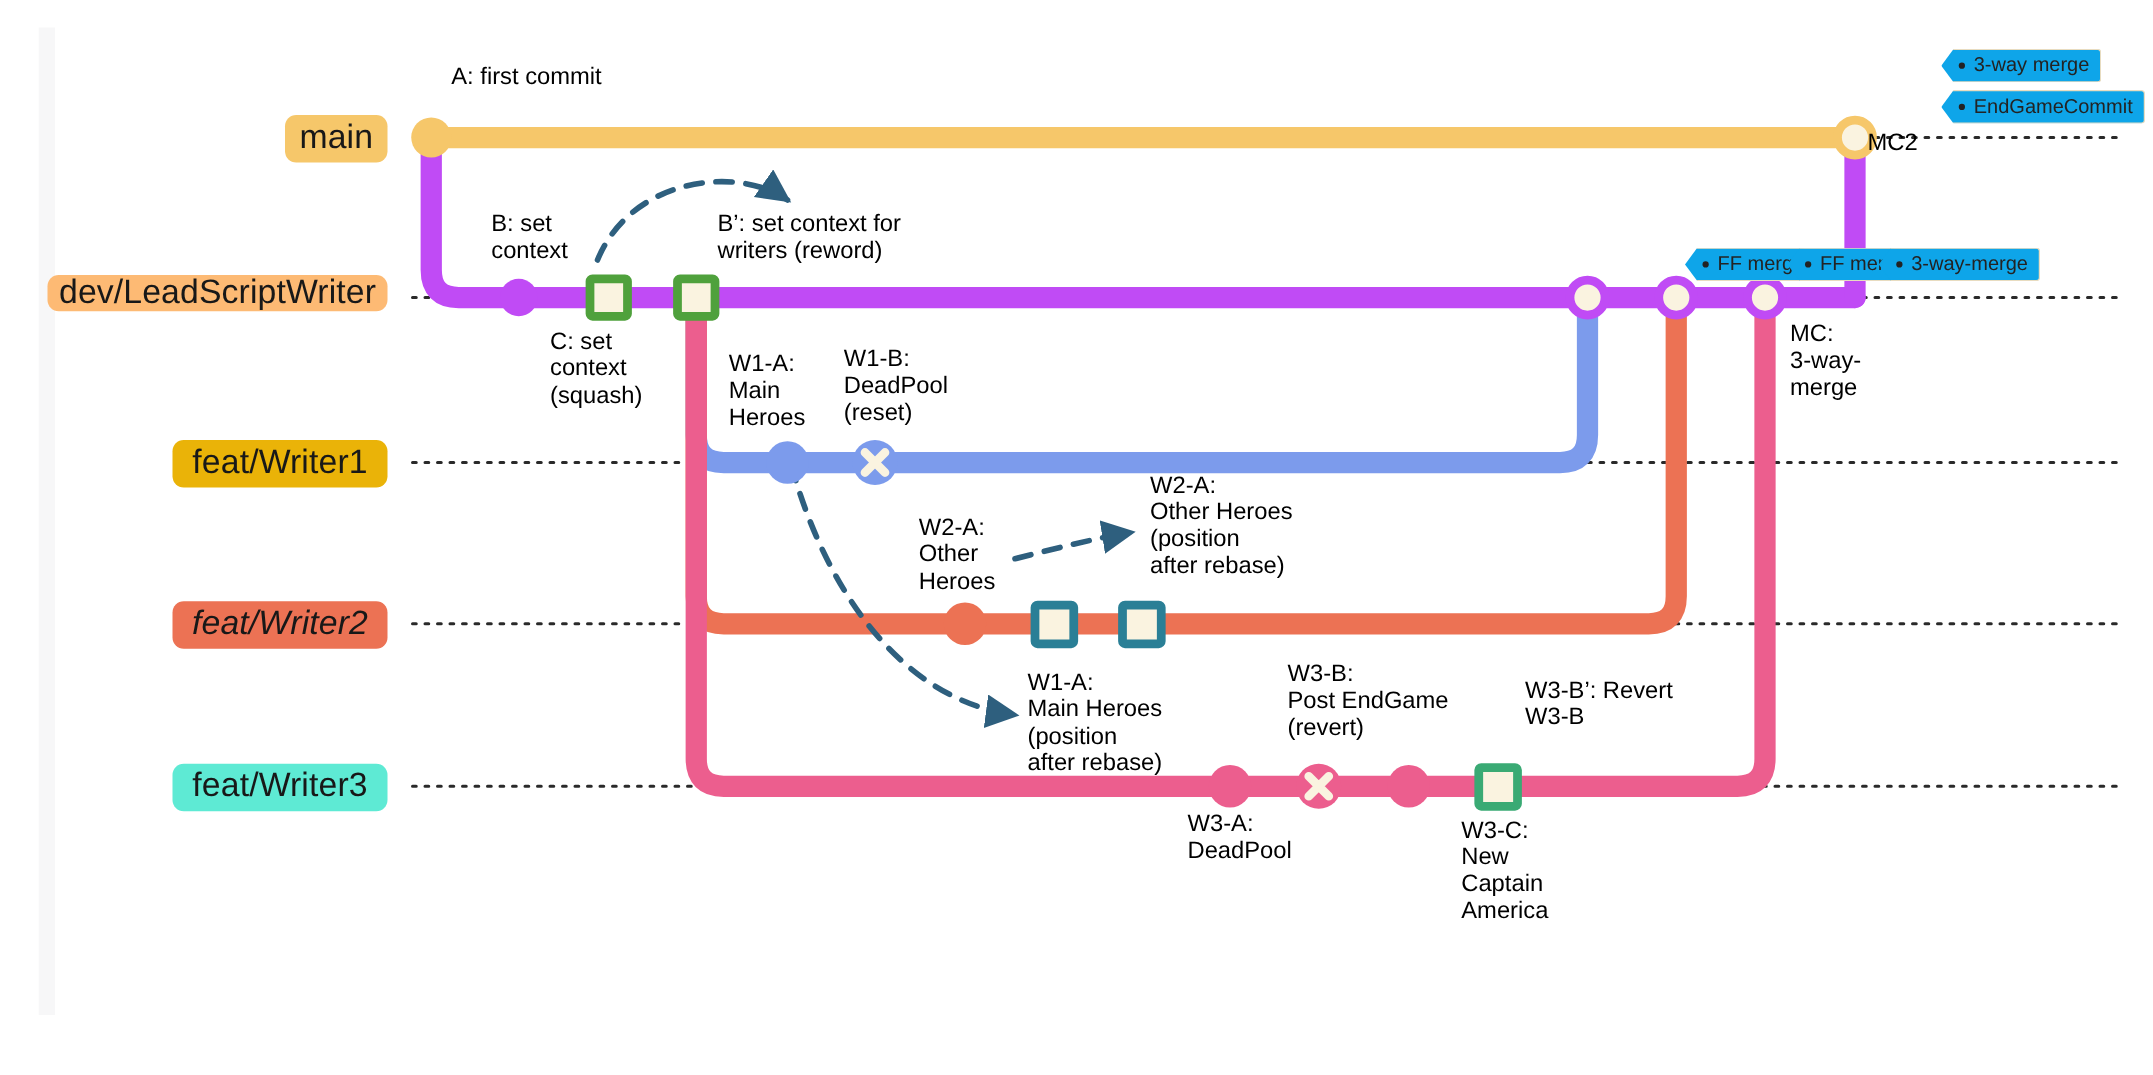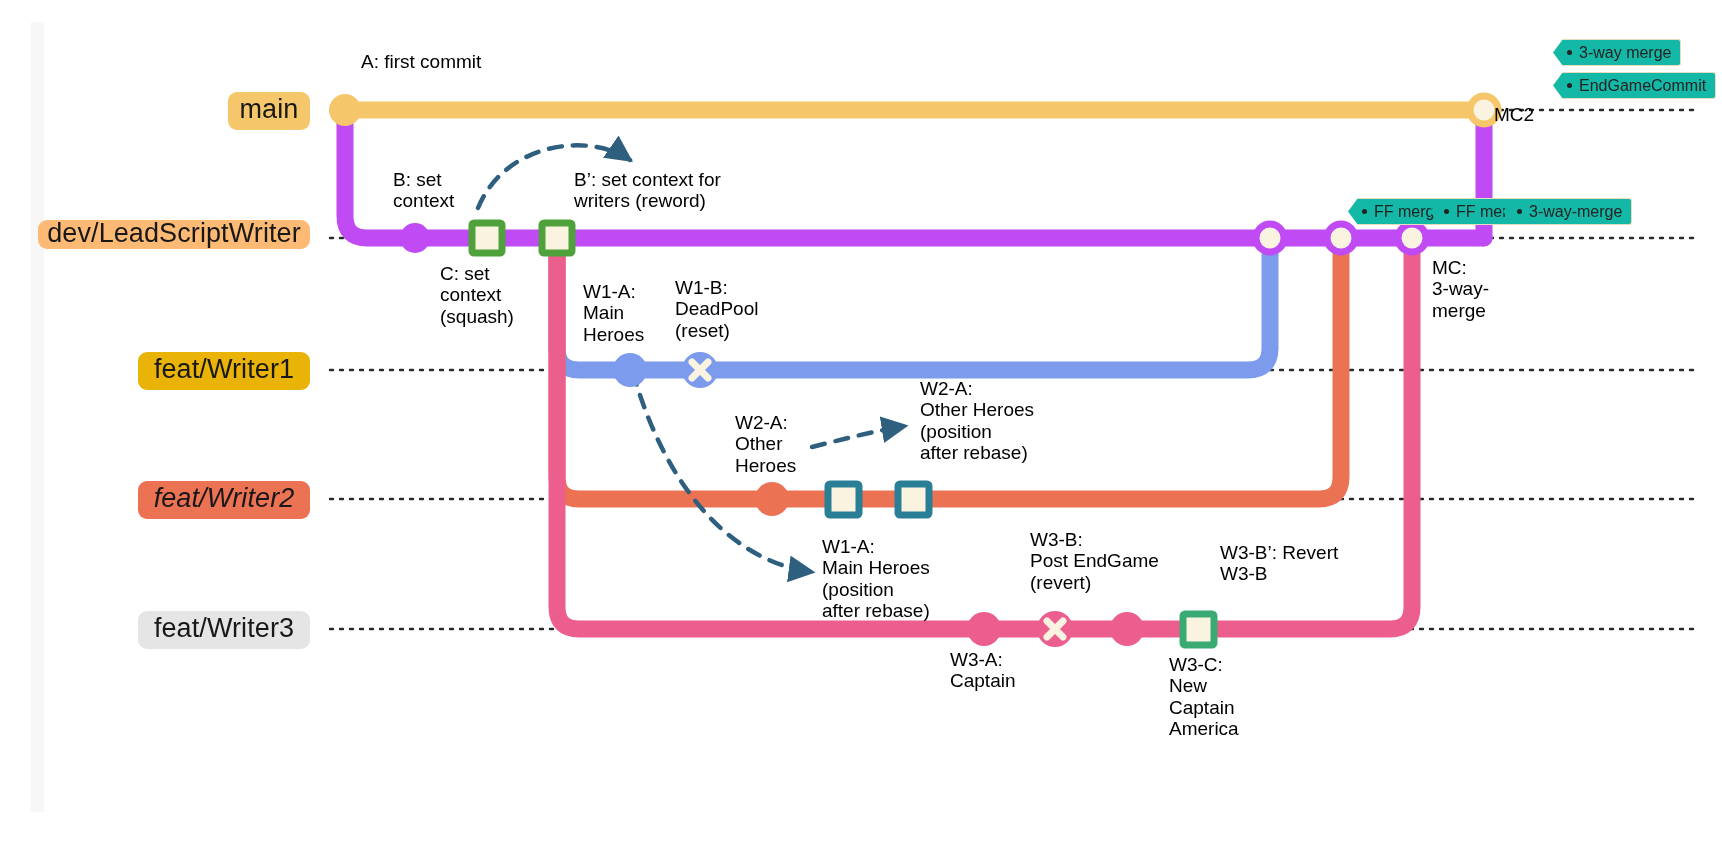--- a/index.html
+++ b/index.html
@@ -35,21 +35,21 @@
     color:#000000;
     white-space:pre-line;
     letter-spacing:0px;
   }
 
   
   .tag{
     position:absolute;
     height:27px;
     display:flex;align-items:center;
-    background:#14b8a6;
+    background:#0ea5e9;
     border:1px solid #e8dcc0;
     border-radius:3px;
     padding:0 9px 0 6px;
     font-size:16px;
     color:#232323;
     white-space:nowrap;
     box-sizing:border-box;
   }
   .tag::before{
     content:"";
@@ -166,21 +166,21 @@
   </div>
 
   <div class="branch-pill" style="left:138px;top:352px;width:172px;height:38px;background:#eab308;">
     <span>feat/Writer1</span>
   </div>
 
   <div class="branch-pill" style="left:138px;top:481px;width:172px;height:38px;background:#ec7254;font-style:italic;">
     <span>feat/Writer2</span>
   </div>
 
-  <div class="branch-pill" style="left:138px;top:611px;width:172px;height:38px;background:#e5e5e5;">
+  <div class="branch-pill" style="left:138px;top:611px;width:172px;height:38px;background:#5eead4;">
     <span>feat/Writer3</span>
   </div>
 
   <div class="tag notch" style="left:1553px;top:39px;">
     <span>3-way merge</span>
   </div>
   <div class="tag notch" style="left:1553px;top:72px;">
     <span>EndGameCommit</span>
   </div>
 
@@ -222,21 +222,21 @@
 Other Heroes
 (position
 after rebase)</div>
 
   <div class="note" style="left:822px;top:536px;">W1-A:
 Main Heroes
 (position
 after rebase)</div>
 
   <div class="note" style="left:950px;top:649px;">W3-A:
-Captain</div>
+DeadPool</div>
 
   <div class="note" style="left:1030px;top:529px;">W3-B:
 Post EndGame
 (revert)</div>
 
   <div class="note" style="left:1121px;top:654px;margin-left:48px;">W3-C:
 New
 Captain
 America</div>
 

